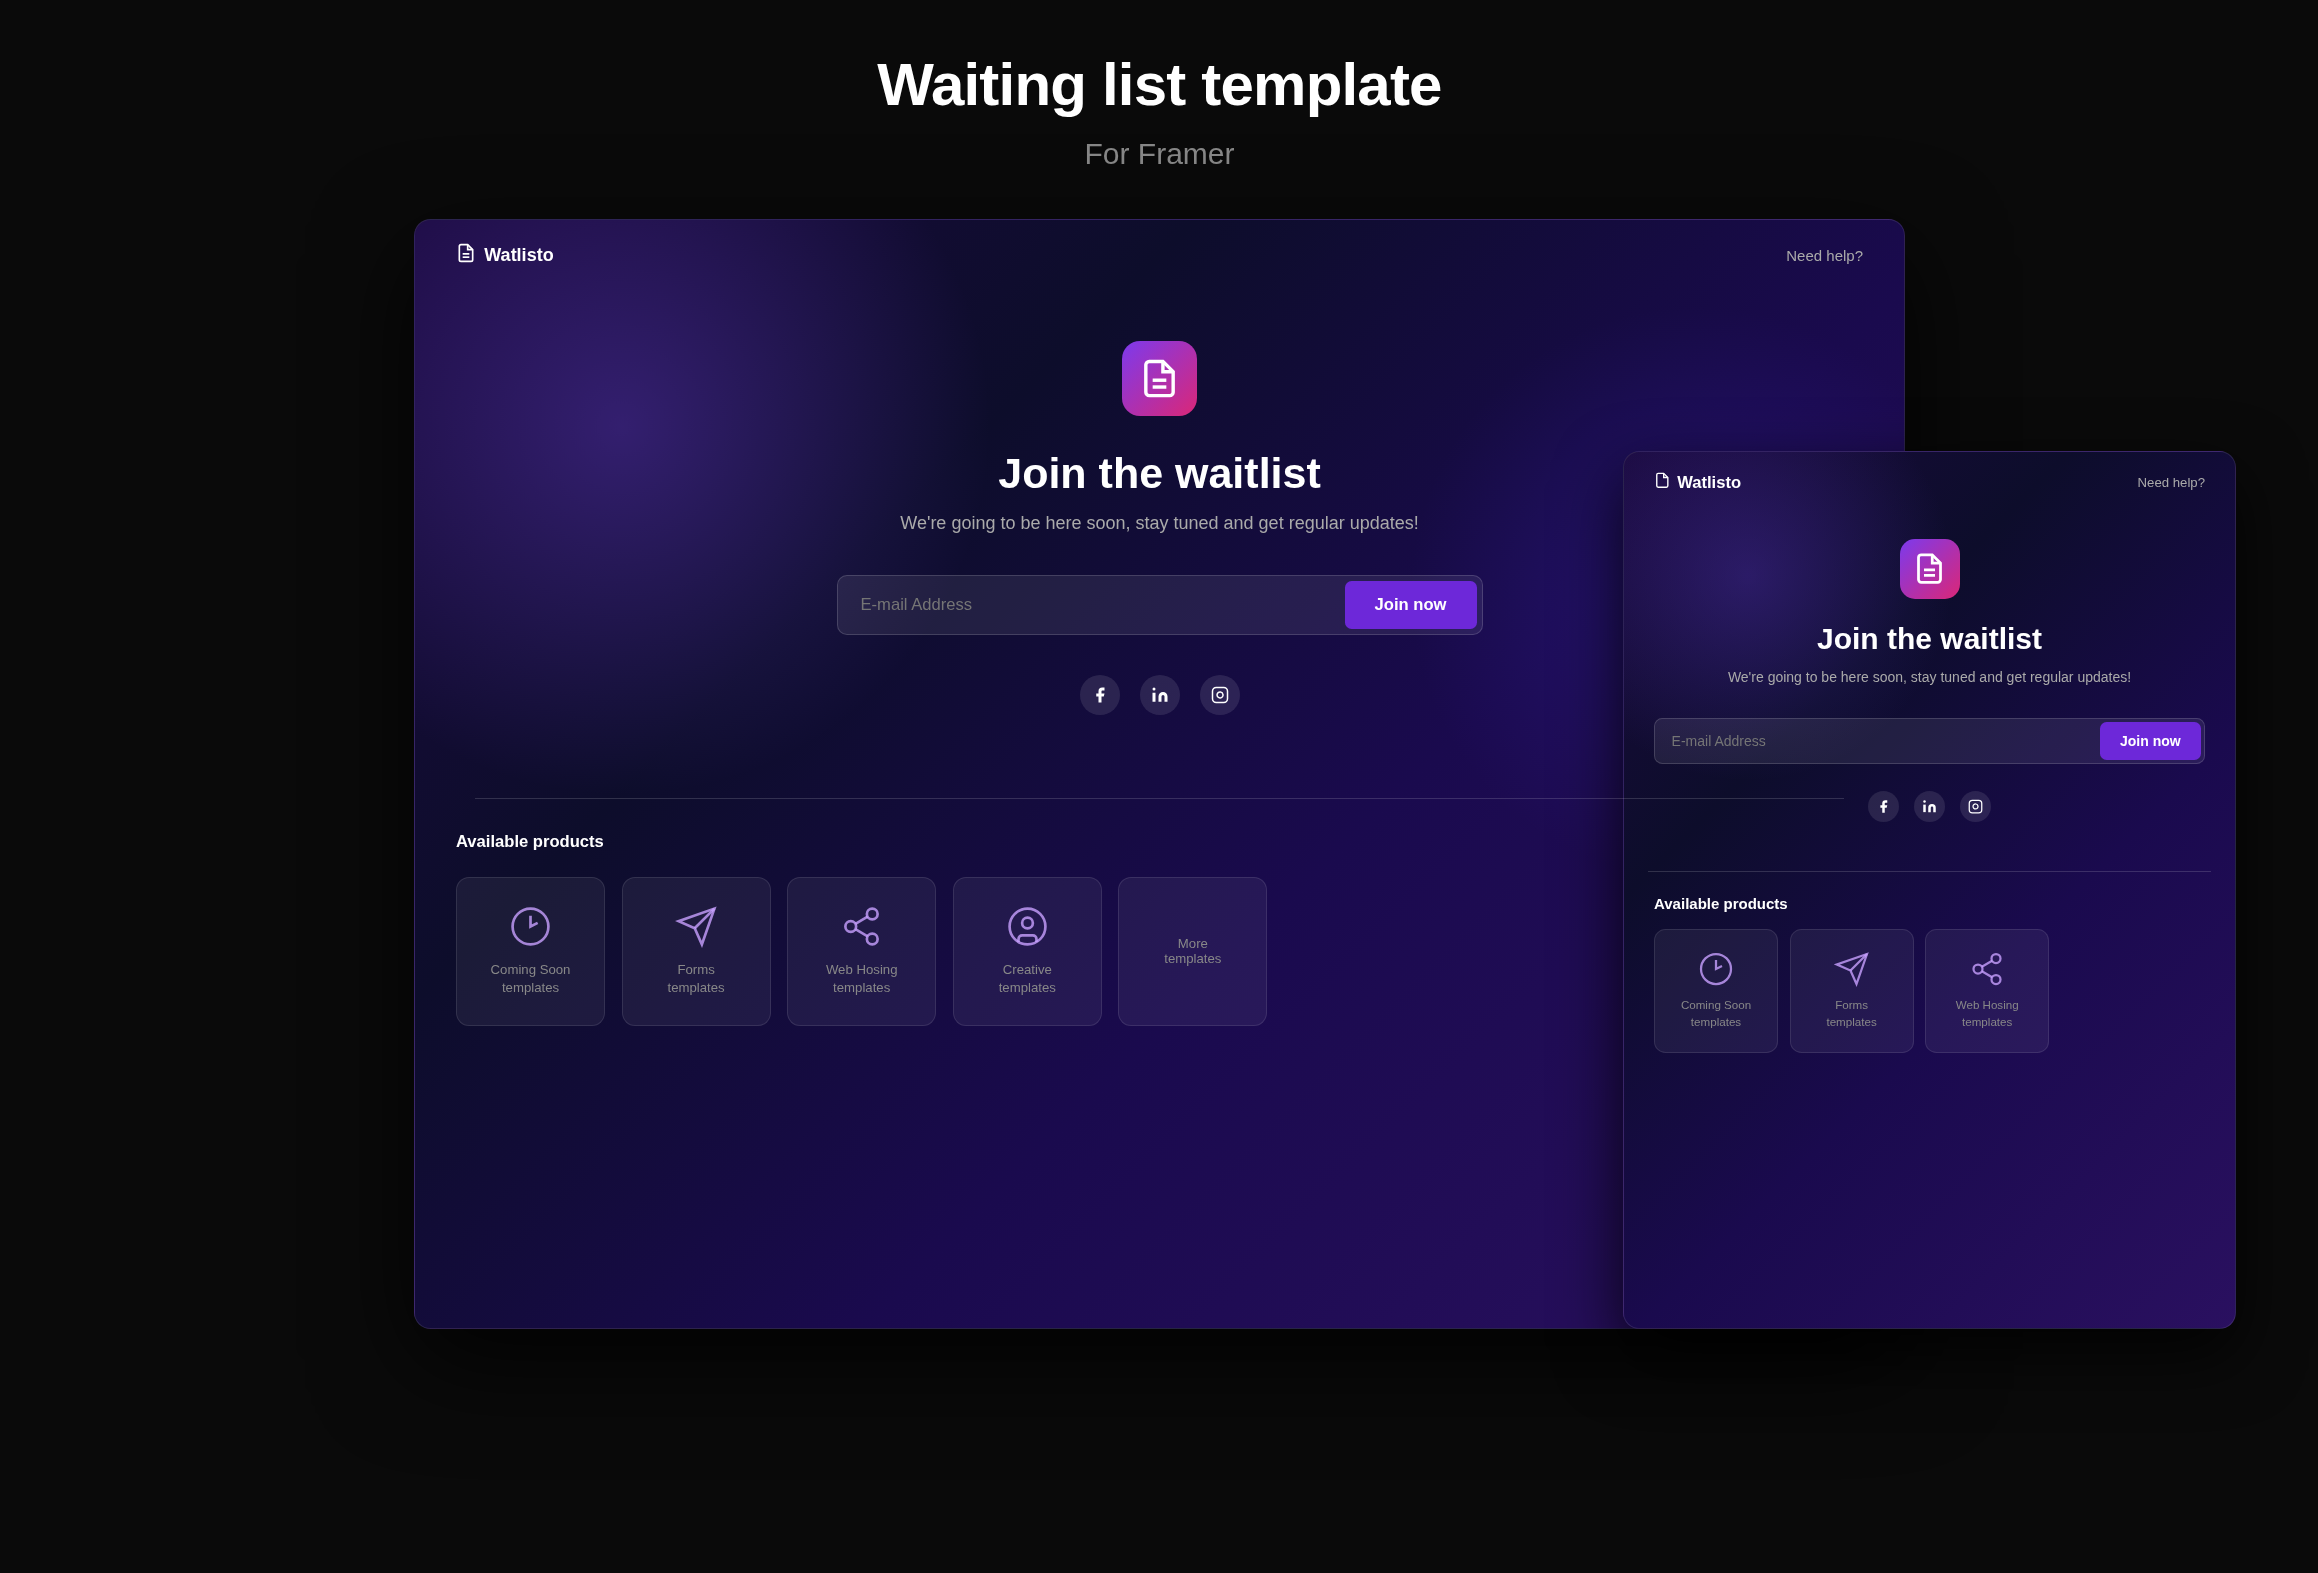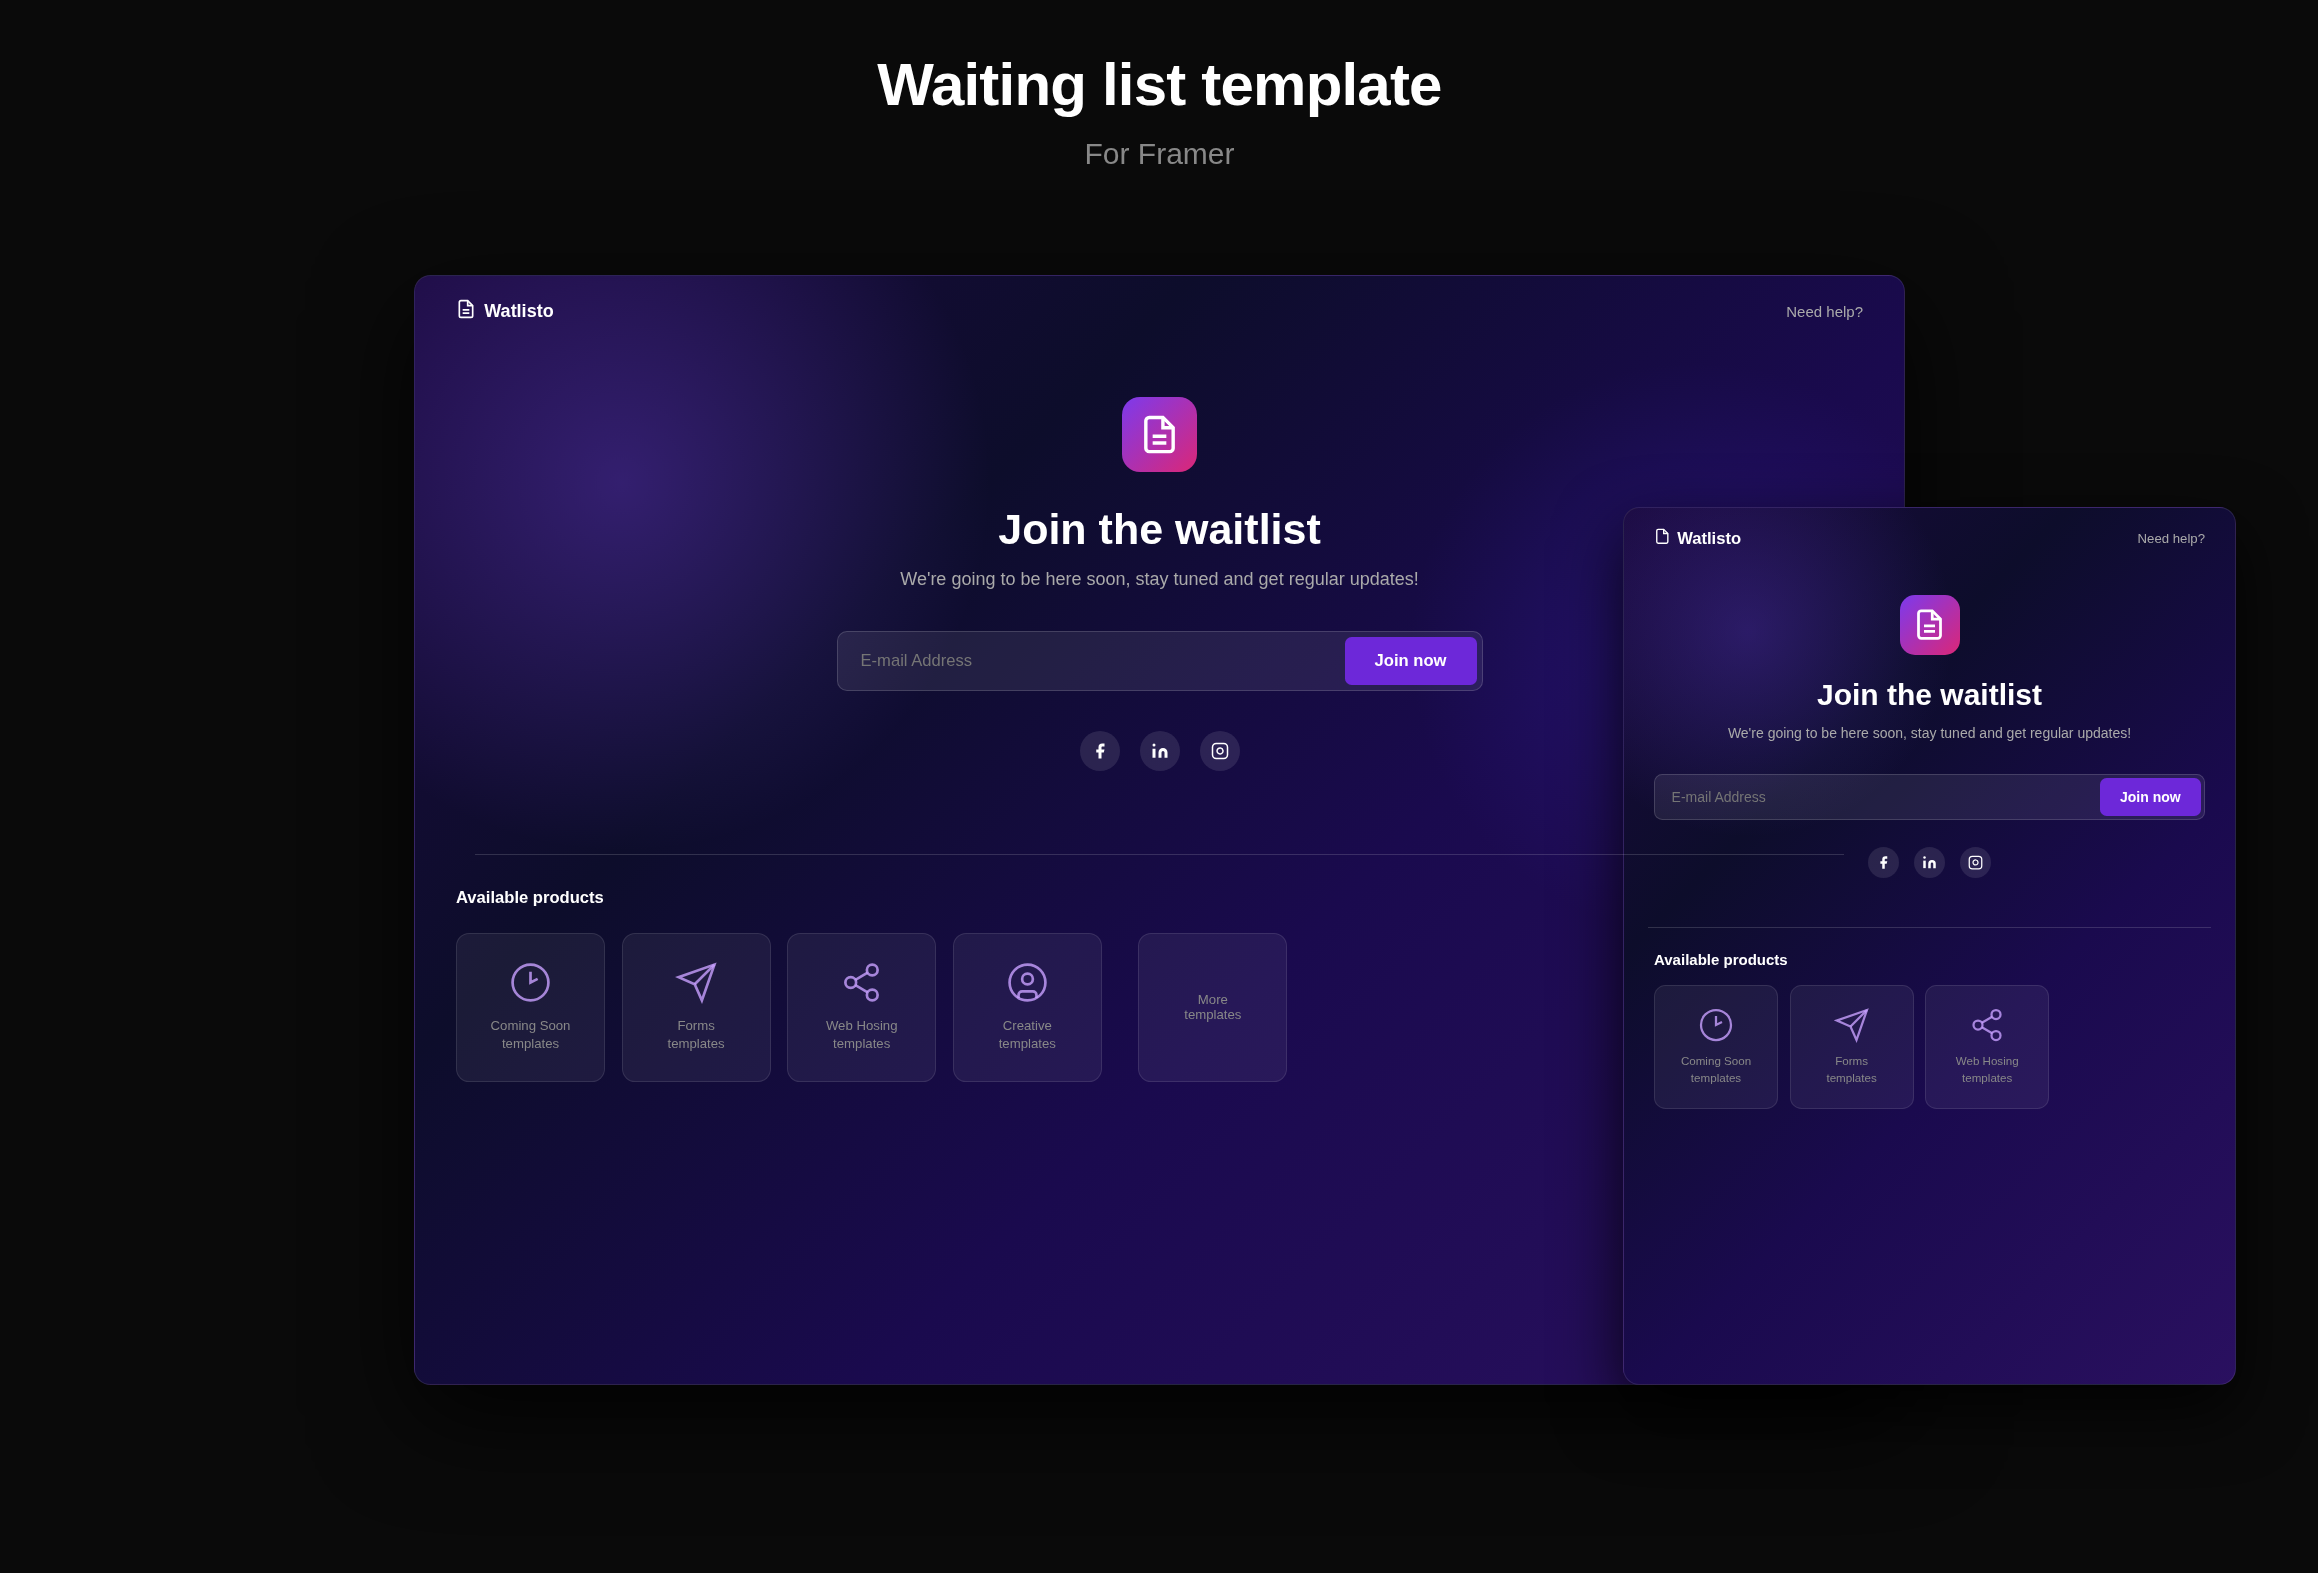--- a/index.html
+++ b/index.html
@@ -23,21 +23,21 @@
       text-align: center;
       margin-bottom: 18px;
       letter-spacing: -0.8px;
     }
 
     .page-subtitle {
       color: #888888;
       font-size: 30px;
       font-weight: 400;
       text-align: center;
-      margin-bottom: 104px;
+      margin-bottom: 48px;
     }
 
     .screenshots-container {
       display: flex;
       align-items: flex-start;
       justify-content: center;
       position: relative;
       width: 2153px;
     }
 
@@ -249,21 +249,20 @@
 
     .product-card-label {
       color: #888888;
       font-size: 13.2px;
       text-align: center;
       line-height: 1.4;
     }
 
     .more-card {
       background: rgba(255,255,255,0.06);
-      margin-left: 20px;
     }
 
     .more-card-label {
       color: #888888;
       font-size: 13.2px;
       text-align: center;
     }
 
     
     .mobile-mockup {

